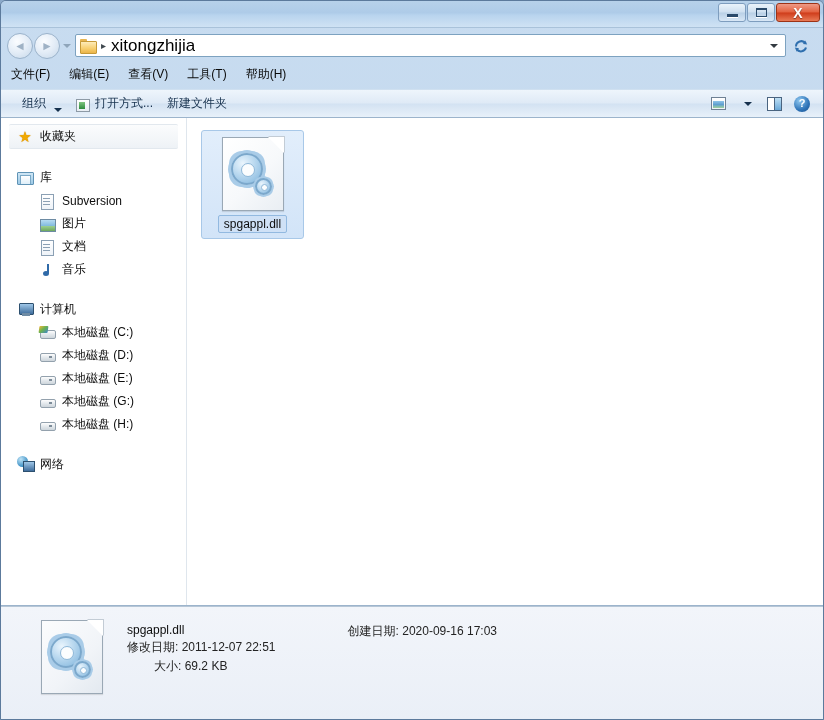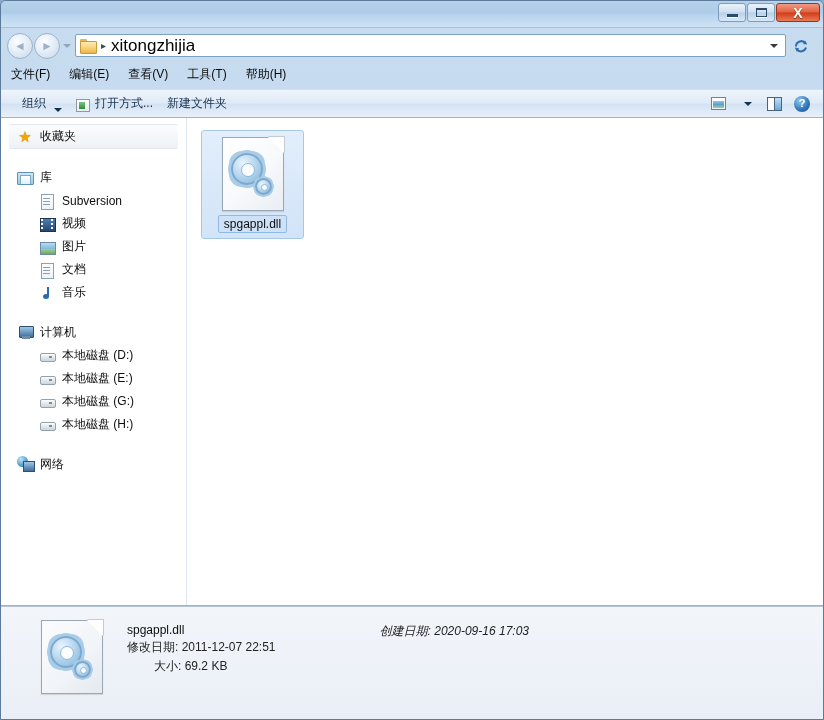--- a/index.html
+++ b/index.html
@@ -576,22 +576,21 @@
     font-weight: normal;
   }
   .det-line {
     font-size: 12px;
     color: #232323;
     white-space: nowrap;
   }
   .det-line .lbl { color: #232323; }
   .det-right {
     padding-top: 3px;
-    margin-left: 80px;
-    font-style: italic;
+    margin-left: 48px;
   }
   .det-line.indent { padding-left: 27px; }
 </style>
 </head>
 <body>
 
 <div class="window">
 
   <div class="titlebar">
     <div class="win-buttons">
@@ -696,43 +695,43 @@
       <div class="nav-group">
         <div class="nav-header">
           <span class="ic ic-library"></span>
           <span>库</span>
         </div>
         <div class="nav-item">
           <span class="ic ic-doc"></span>
           <span>Subversion</span>
         </div>
         <div class="nav-item">
-          <span class="ic ic-video"></span>
-          <span>视频</span>
-        </div>
-        <div class="nav-item">
           <span class="ic ic-picture"></span>
           <span>图片</span>
         </div>
         <div class="nav-item">
           <span class="ic ic-doc"></span>
           <span>文档</span>
         </div>
         <div class="nav-item">
           <span class="ic ic-music"></span>
           <span>音乐</span>
         </div>
       </div>
 
       <div class="sp"></div>
 
       <div class="nav-group">
         <div class="nav-header">
           <span class="ic ic-computer"></span>
           <span>计算机</span>
+        </div>
+        <div class="nav-item">
+          <span class="ic ic-drive-c"></span>
+          <span>本地磁盘 (C:)</span>
         </div>
         <div class="nav-item">
           <span class="ic ic-drive"></span>
           <span>本地磁盘 (D:)</span>
         </div>
         <div class="nav-item">
           <span class="ic ic-drive"></span>
           <span>本地磁盘 (E:)</span>
         </div>
         <div class="nav-item">

